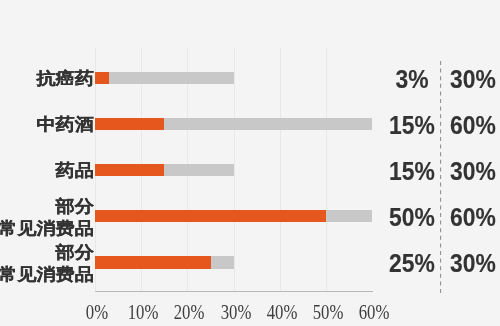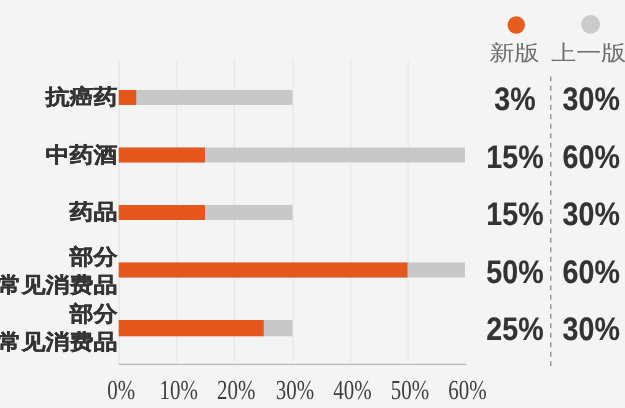--- a/index.html
+++ b/index.html
@@ -50,26 +50,20 @@
        line-height:1;text-align:center;width:100px;
        transform:scaleX(0.88);transform-origin:center top;-webkit-text-stroke:0.12px #333333;}
   .val-new{left:362.4px;}
   .val-old{left:422.7px;}
 </style>
 </head>
 <body>
 
 <div class="root">
 
-  <div class="legend">
-    <div class="legend-dot dot-new" style="background: rgb(231, 92, 31);"></div>
-    <div class="legend-dot dot-old" style="background: rgb(203, 203, 203);"></div>
-    <div class="legend-label lab-new">新版</div>
-    <div class="legend-label lab-old">上一版</div>
-  </div>
 
   <div class="axis-y"></div>
   <div class="axis-x" style="background: rgb(184, 184, 186);"></div>
 
   <div class="plot">
     <div class="gridline" style="left: 0px; background: rgb(232, 232, 234);"></div>
     <div class="gridline" style="left: 46.2px; background: rgb(232, 232, 234);"></div>
     <div class="gridline" style="left: 92.4px; background: rgb(232, 232, 234);"></div>
     <div class="gridline" style="left: 138.6px; background: rgb(232, 232, 234);"></div>
     <div class="gridline" style="left: 184.8px; background: rgb(232, 232, 234);"></div>

